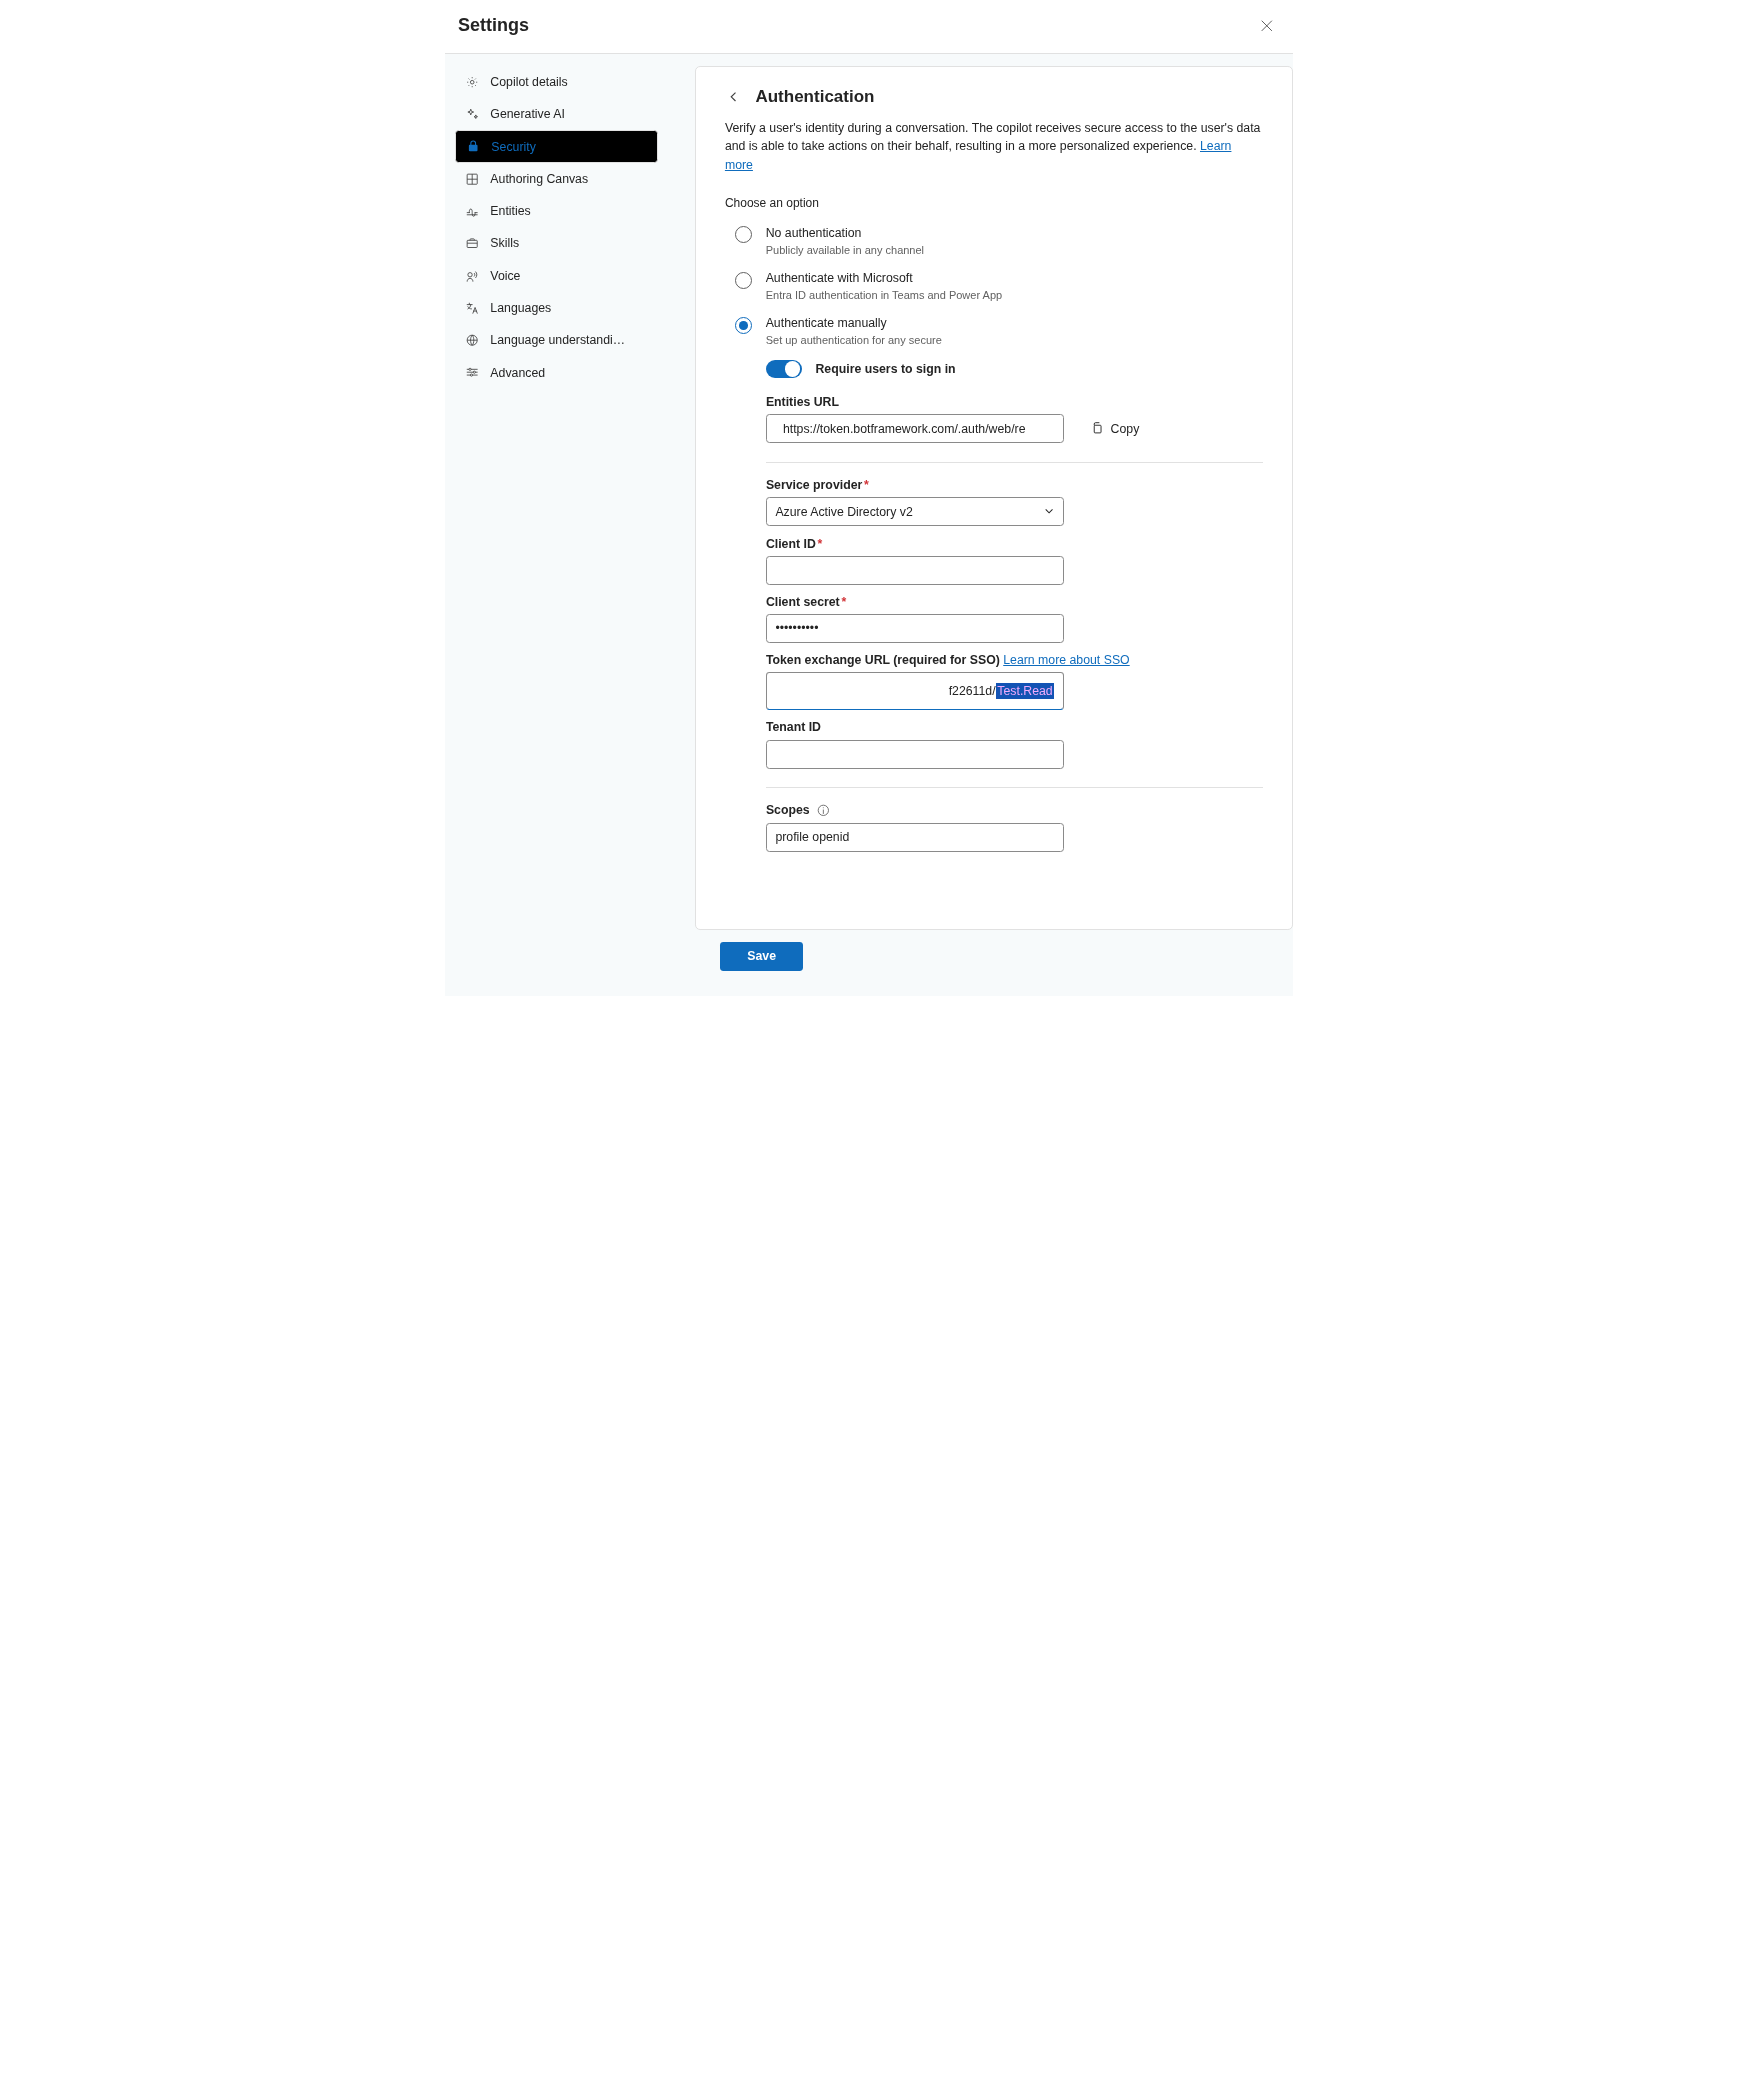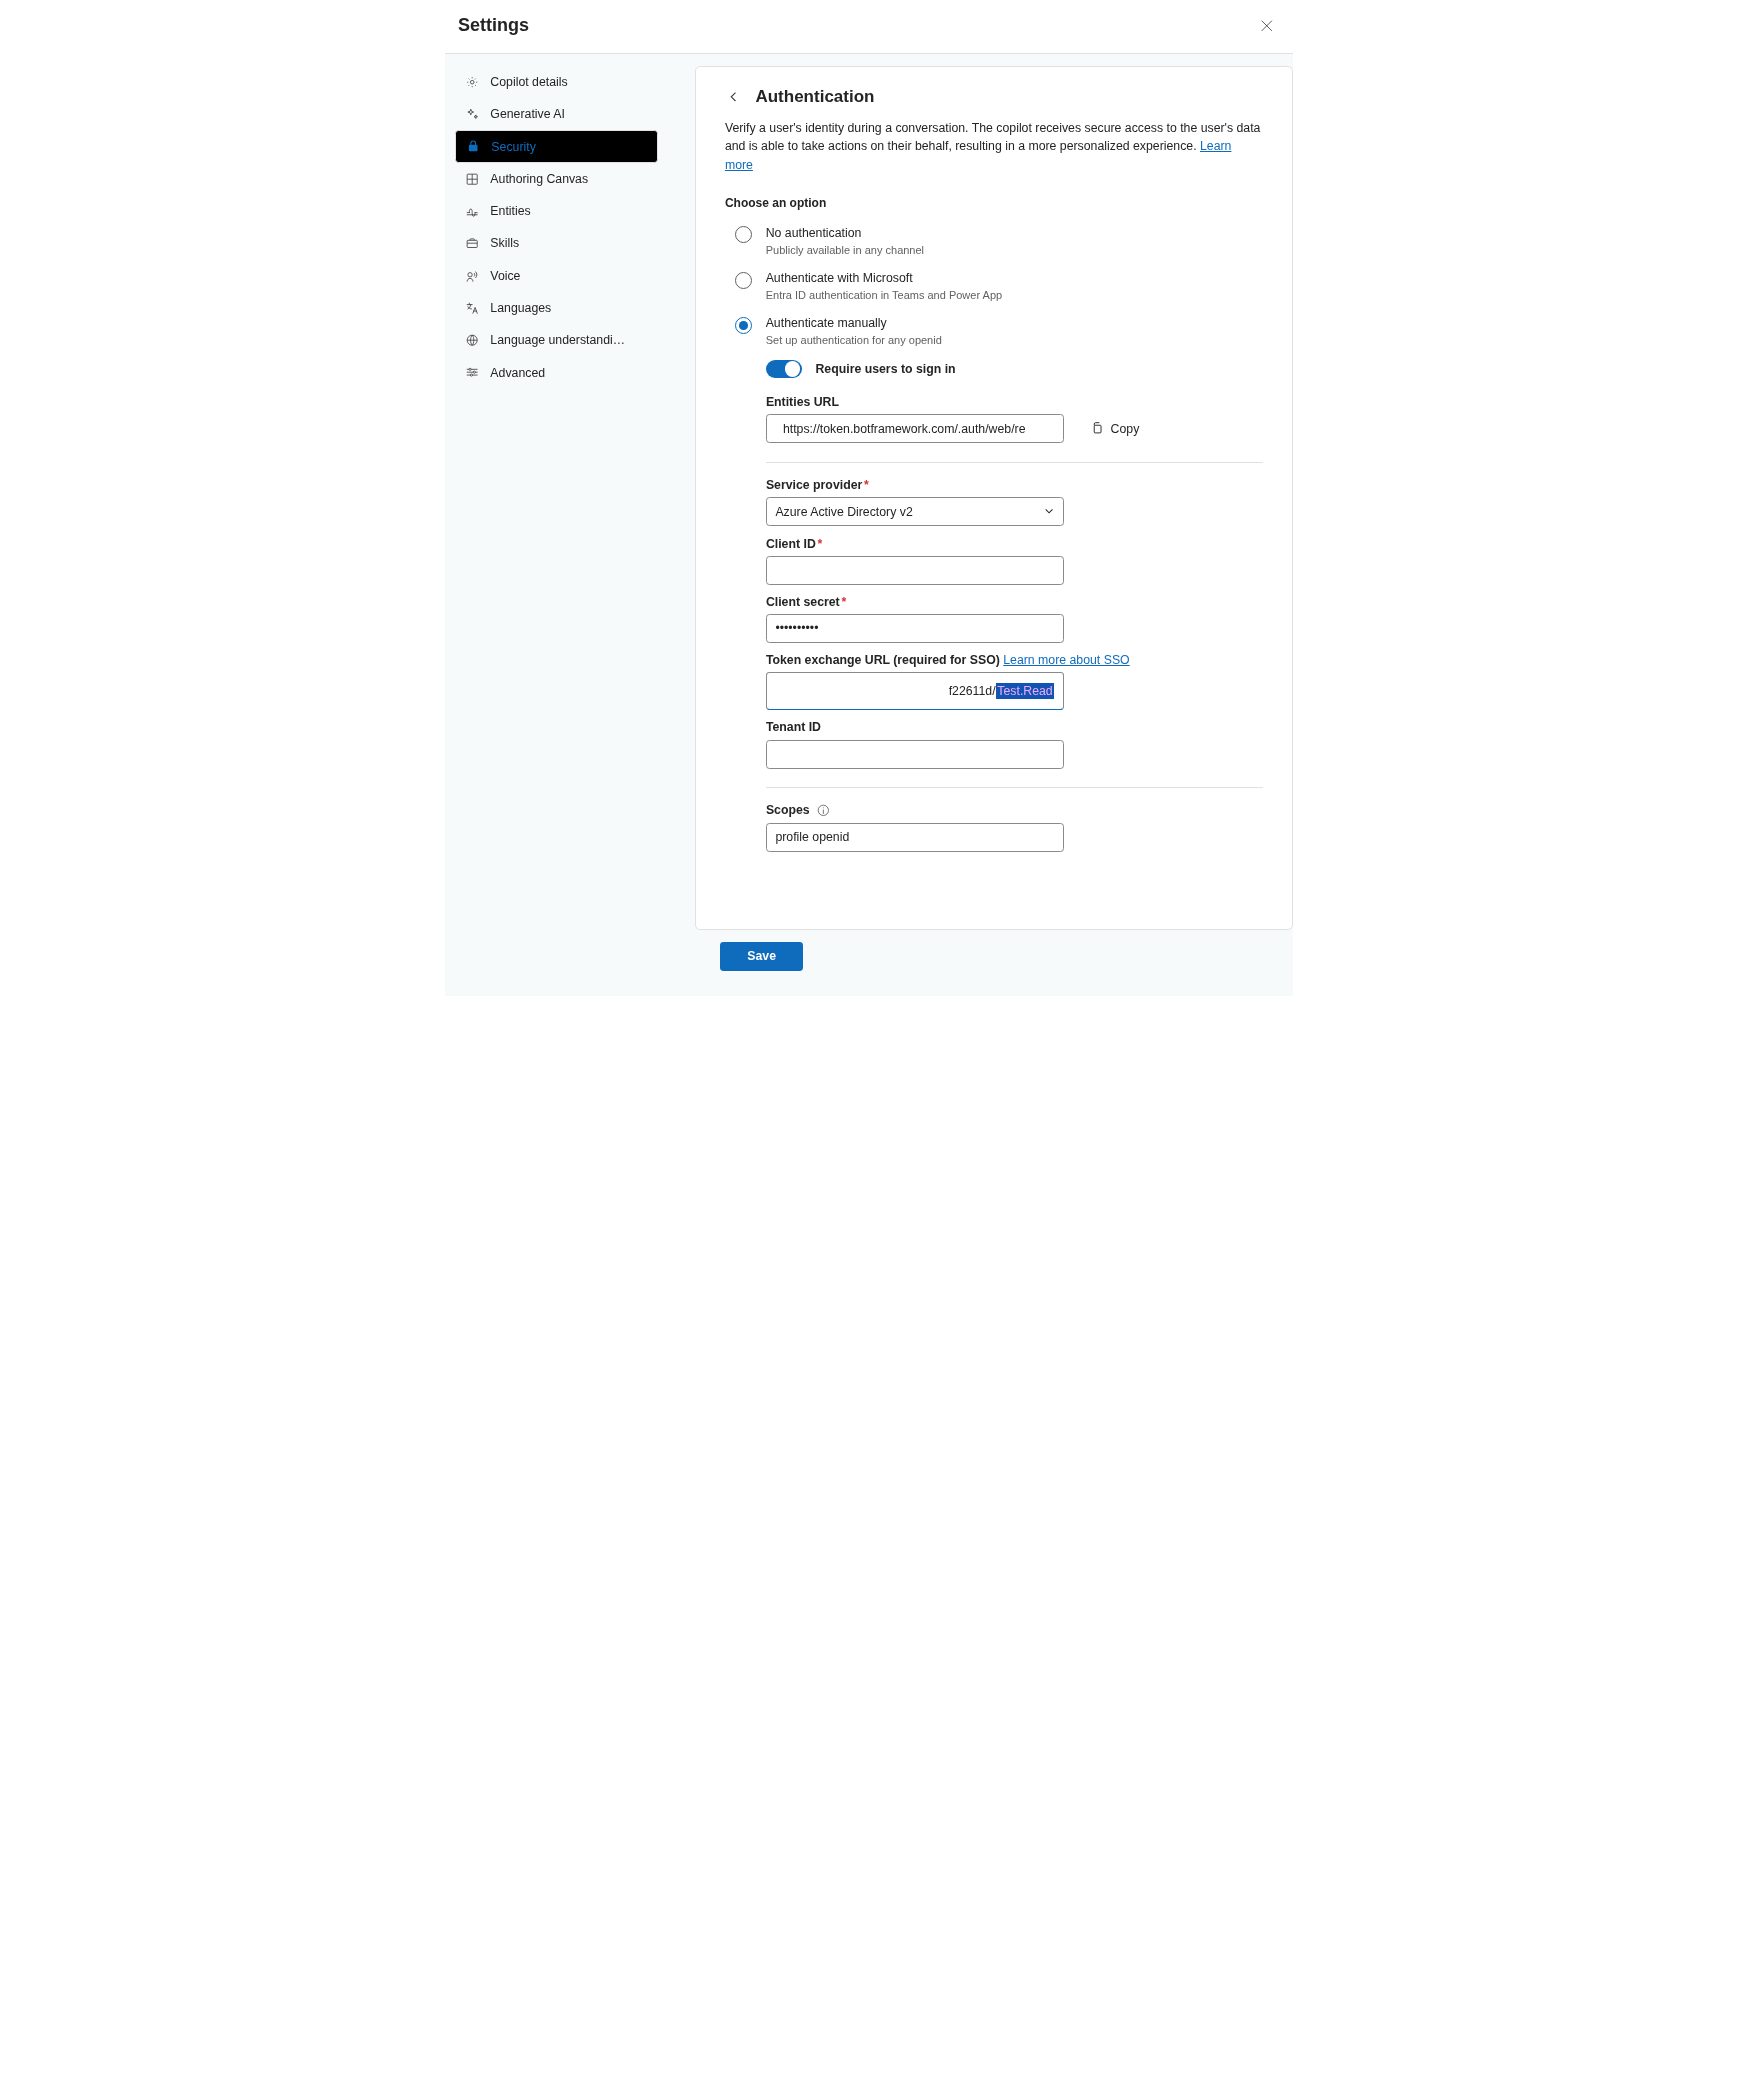--- a/index.html
+++ b/index.html
@@ -24,21 +24,21 @@
   .panel { background: #fff; border: 0.8px solid #e1e1e1; border-radius: 5.1px; padding: 20.3px 29px 25.4px 29px; min-height: 864px; }
 
   .panel-header { display: flex; align-items: center; gap: 13.6px; margin-bottom: 12px; }
   .back-btn { background: none; border: none; cursor: pointer; padding: 1.7px; line-height: 0; color: #424242; }
   .back-btn svg { width: 13.6px; height: 13.6px; }
   .panel-title { font-size: 17px; font-weight: 600; margin: 0; }
 
   .description { font-size: 12.3px; line-height: 1.5; color: #242424; margin: 0 0 22px 0; }
   .link { color: #0f6cbd; text-decoration: underline; cursor: pointer; }
 
-  .section-title { font-size: 12px; font-weight: 700; margin: 0 0 6.8px 0; }
+  .section-title { font-size: 12px; font-weight: 400; margin: 0 0 6.8px 0; }
 
   .radio-group { }
   .radio-item { display: flex; gap: 13.6px; padding: 7.6px 0 0 10.2px; }
   .radio-circle { flex: 0 0 17px; width: 17px; height: 17px; border-radius: 50%; border: 0.8px solid #616161; background: #fff; margin-top: 1.7px; position: relative; }
   .radio-item.selected .radio-circle { border: 0.8px solid #0f6cbd; }
   .radio-item.selected .radio-circle::after { content: ""; position: absolute; top: 3.4px; left: 3.4px; width: 8.5px; height: 8.5px; border-radius: 50%; background: #0f6cbd; }
   .radio-label { font-size: 12.3px; line-height: 1.4; }
   .radio-sub { font-size: 11px; color: #616161; margin-top: 1.7px; margin-bottom: 6.8px;}
 
   .sub-block { margin-left: 41px; margin-top: 6.8px; }
@@ -210,21 +210,21 @@
             <span class="radio-circle"></span>
             <div>
               <div class="radio-label">Authenticate with Microsoft</div>
               <div class="radio-sub">Entra ID authentication in Teams and Power App</div>
             </div>
           </div>
           <div class="radio-item selected">
             <span class="radio-circle"></span>
             <div>
               <div class="radio-label">Authenticate manually</div>
-              <div class="radio-sub">Set up authentication for any openid</div>
+              <div class="radio-sub">Set up authentication for any secure</div>
             </div>
           </div>
         </div>
 
         <div class="sub-block">
           <div class="toggle-row">
             <div class="toggle">
               <div class="knob"></div>
             </div>
             <span class="toggle-label">Require users to sign in</span>

